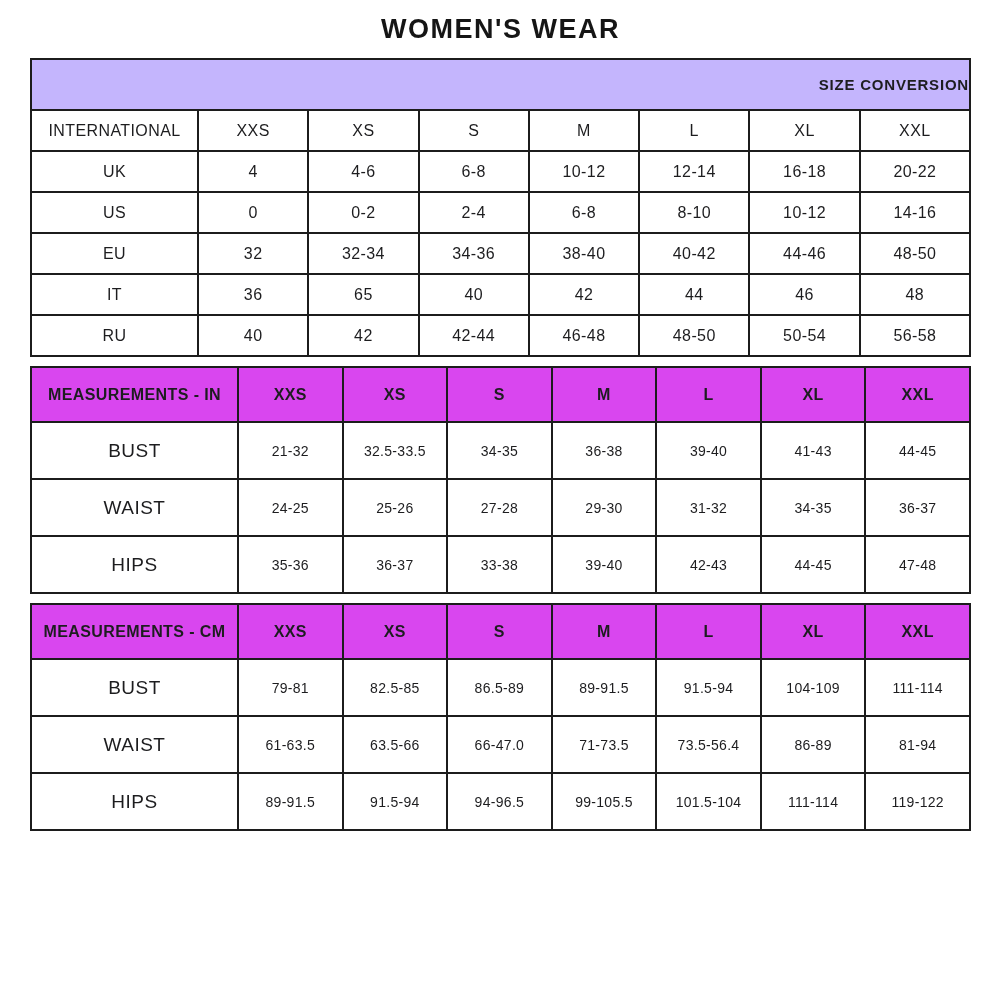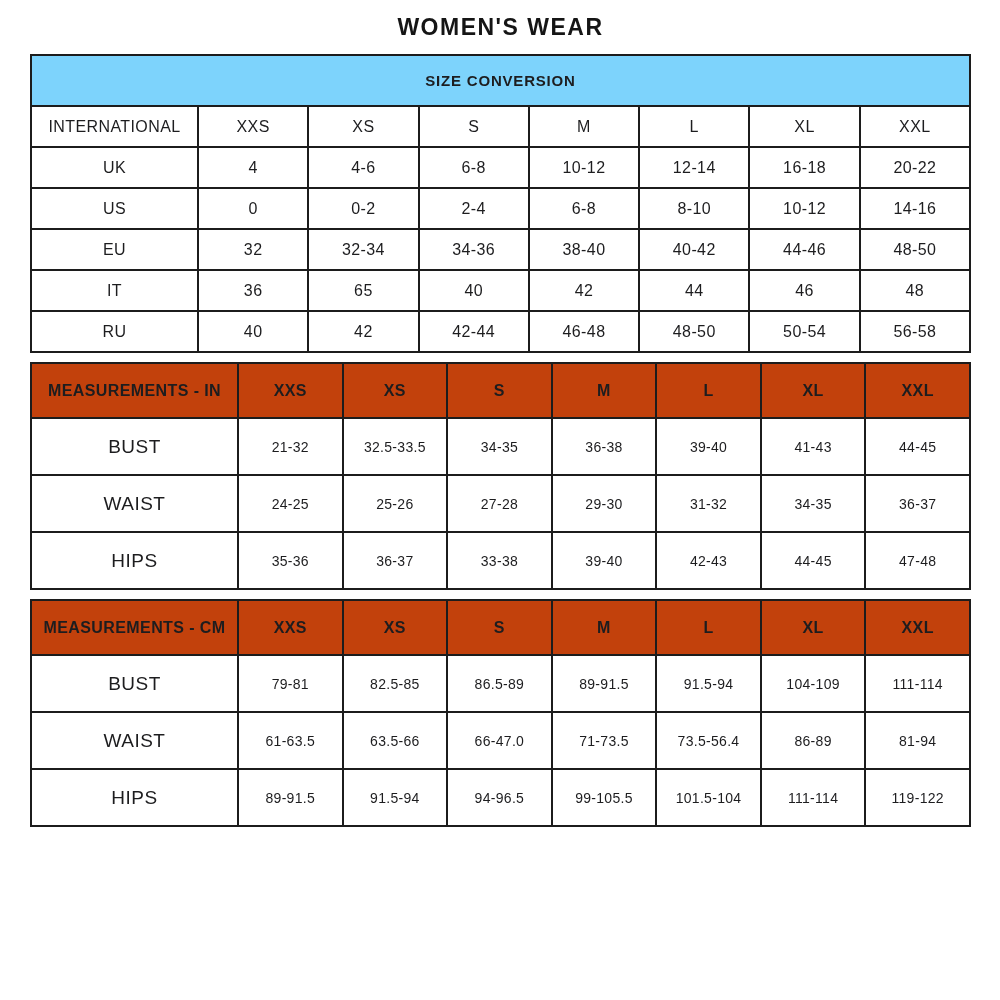--- a/index.html
+++ b/index.html
@@ -10,55 +10,56 @@
     color: #1d1d1f;
   }
   .page {
     width: 1000px;
     height: 1000px;
     padding: 12px 0 0 30px;
   }
   .title {
     width: 941px;
     text-align: center;
-    font-size: 23px;
+    font-size: 27px;
     font-weight: 700;
     letter-spacing: 1.5px;
     margin: 2px 0 13px 0;
     color: #151515;
   }
   table.tbl {
     border-collapse: collapse;
     table-layout: fixed;
     width: 941px;
   }
   .tbl th, .tbl td {
     border: 2px solid #1c1c1c;
     text-align: center;
     vertical-align: middle;
     overflow: hidden;
     white-space: nowrap;
   }
   
   .conv .banner {
-    background: #7dd3fc;
+    background: #c4b5fd;
     height: 51px;
     font-size: 15px;
     font-weight: 700;
     letter-spacing: 0.8px;
+    text-align: right;
   }
   .conv td {
     height: 41px;
     font-size: 16px;
     letter-spacing: 0.4px;
   }
   
   .meas { margin-top: 9px; }
   .meas th {
-    background: #c2410c;
+    background: #d946ef;
     height: 55px;
     font-size: 16px;
     font-weight: 700;
     letter-spacing: 0.4px;
   }
   .meas td {
     height: 57px;
     font-size: 14px;
     letter-spacing: 0.3px;
   }

